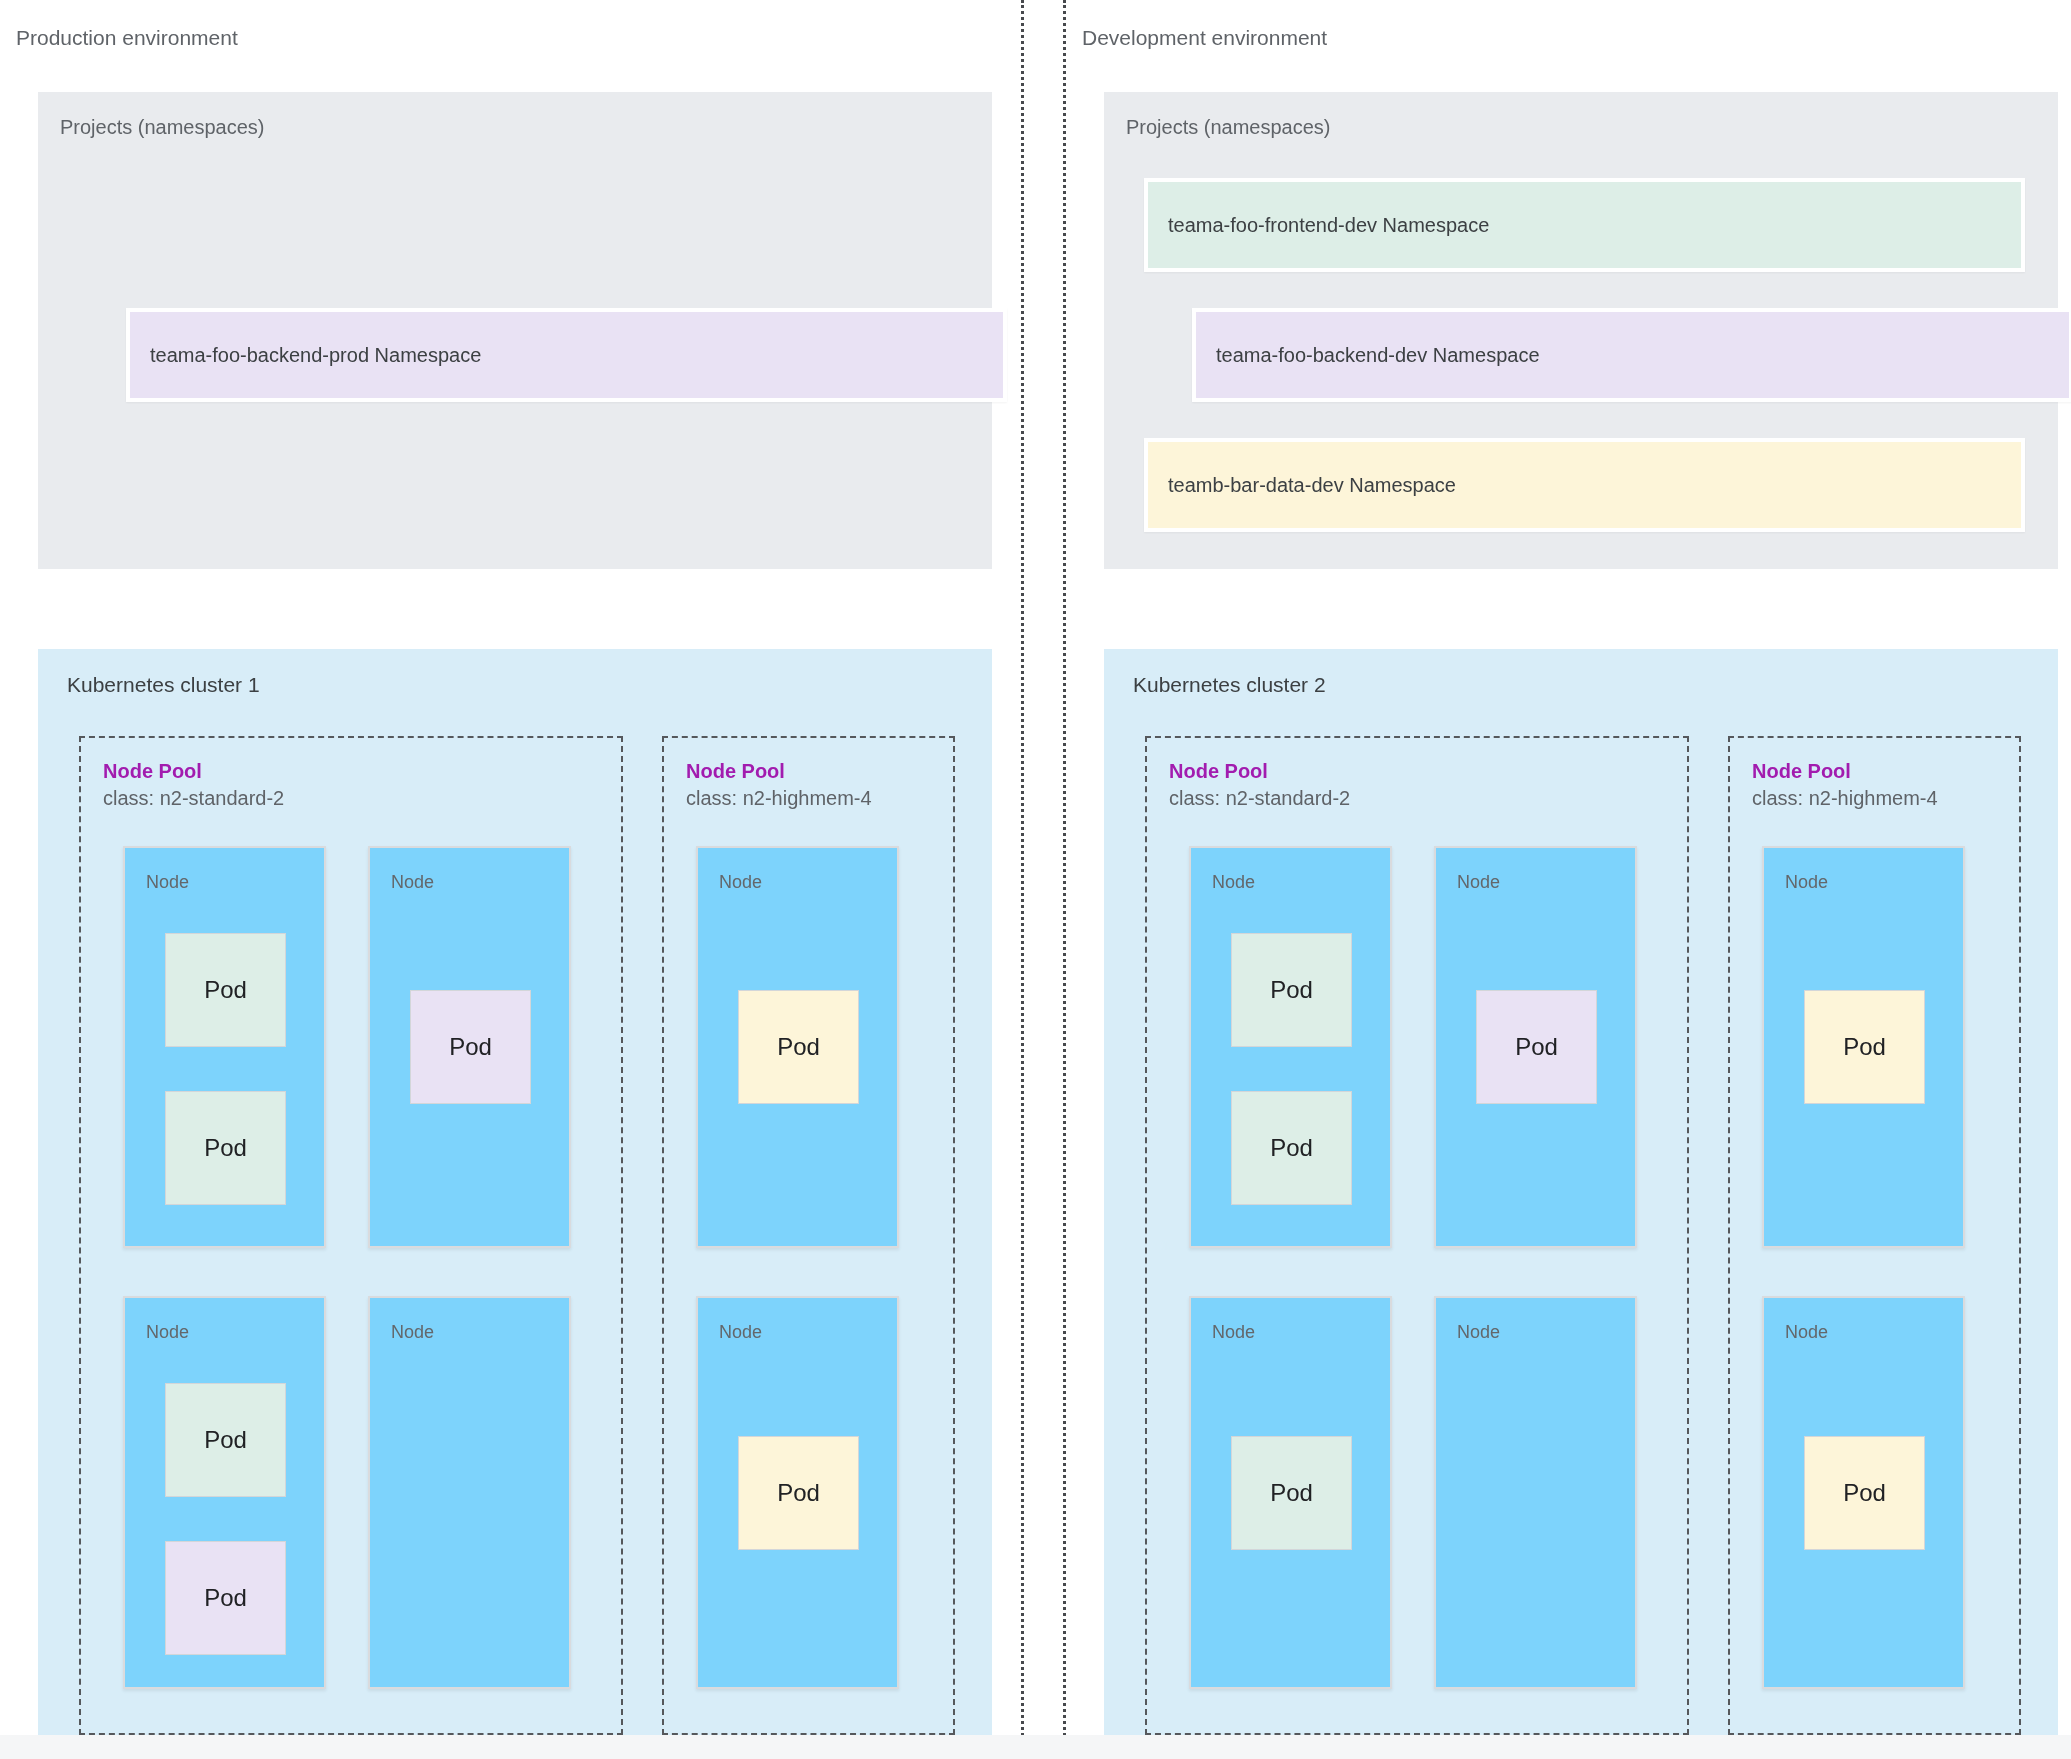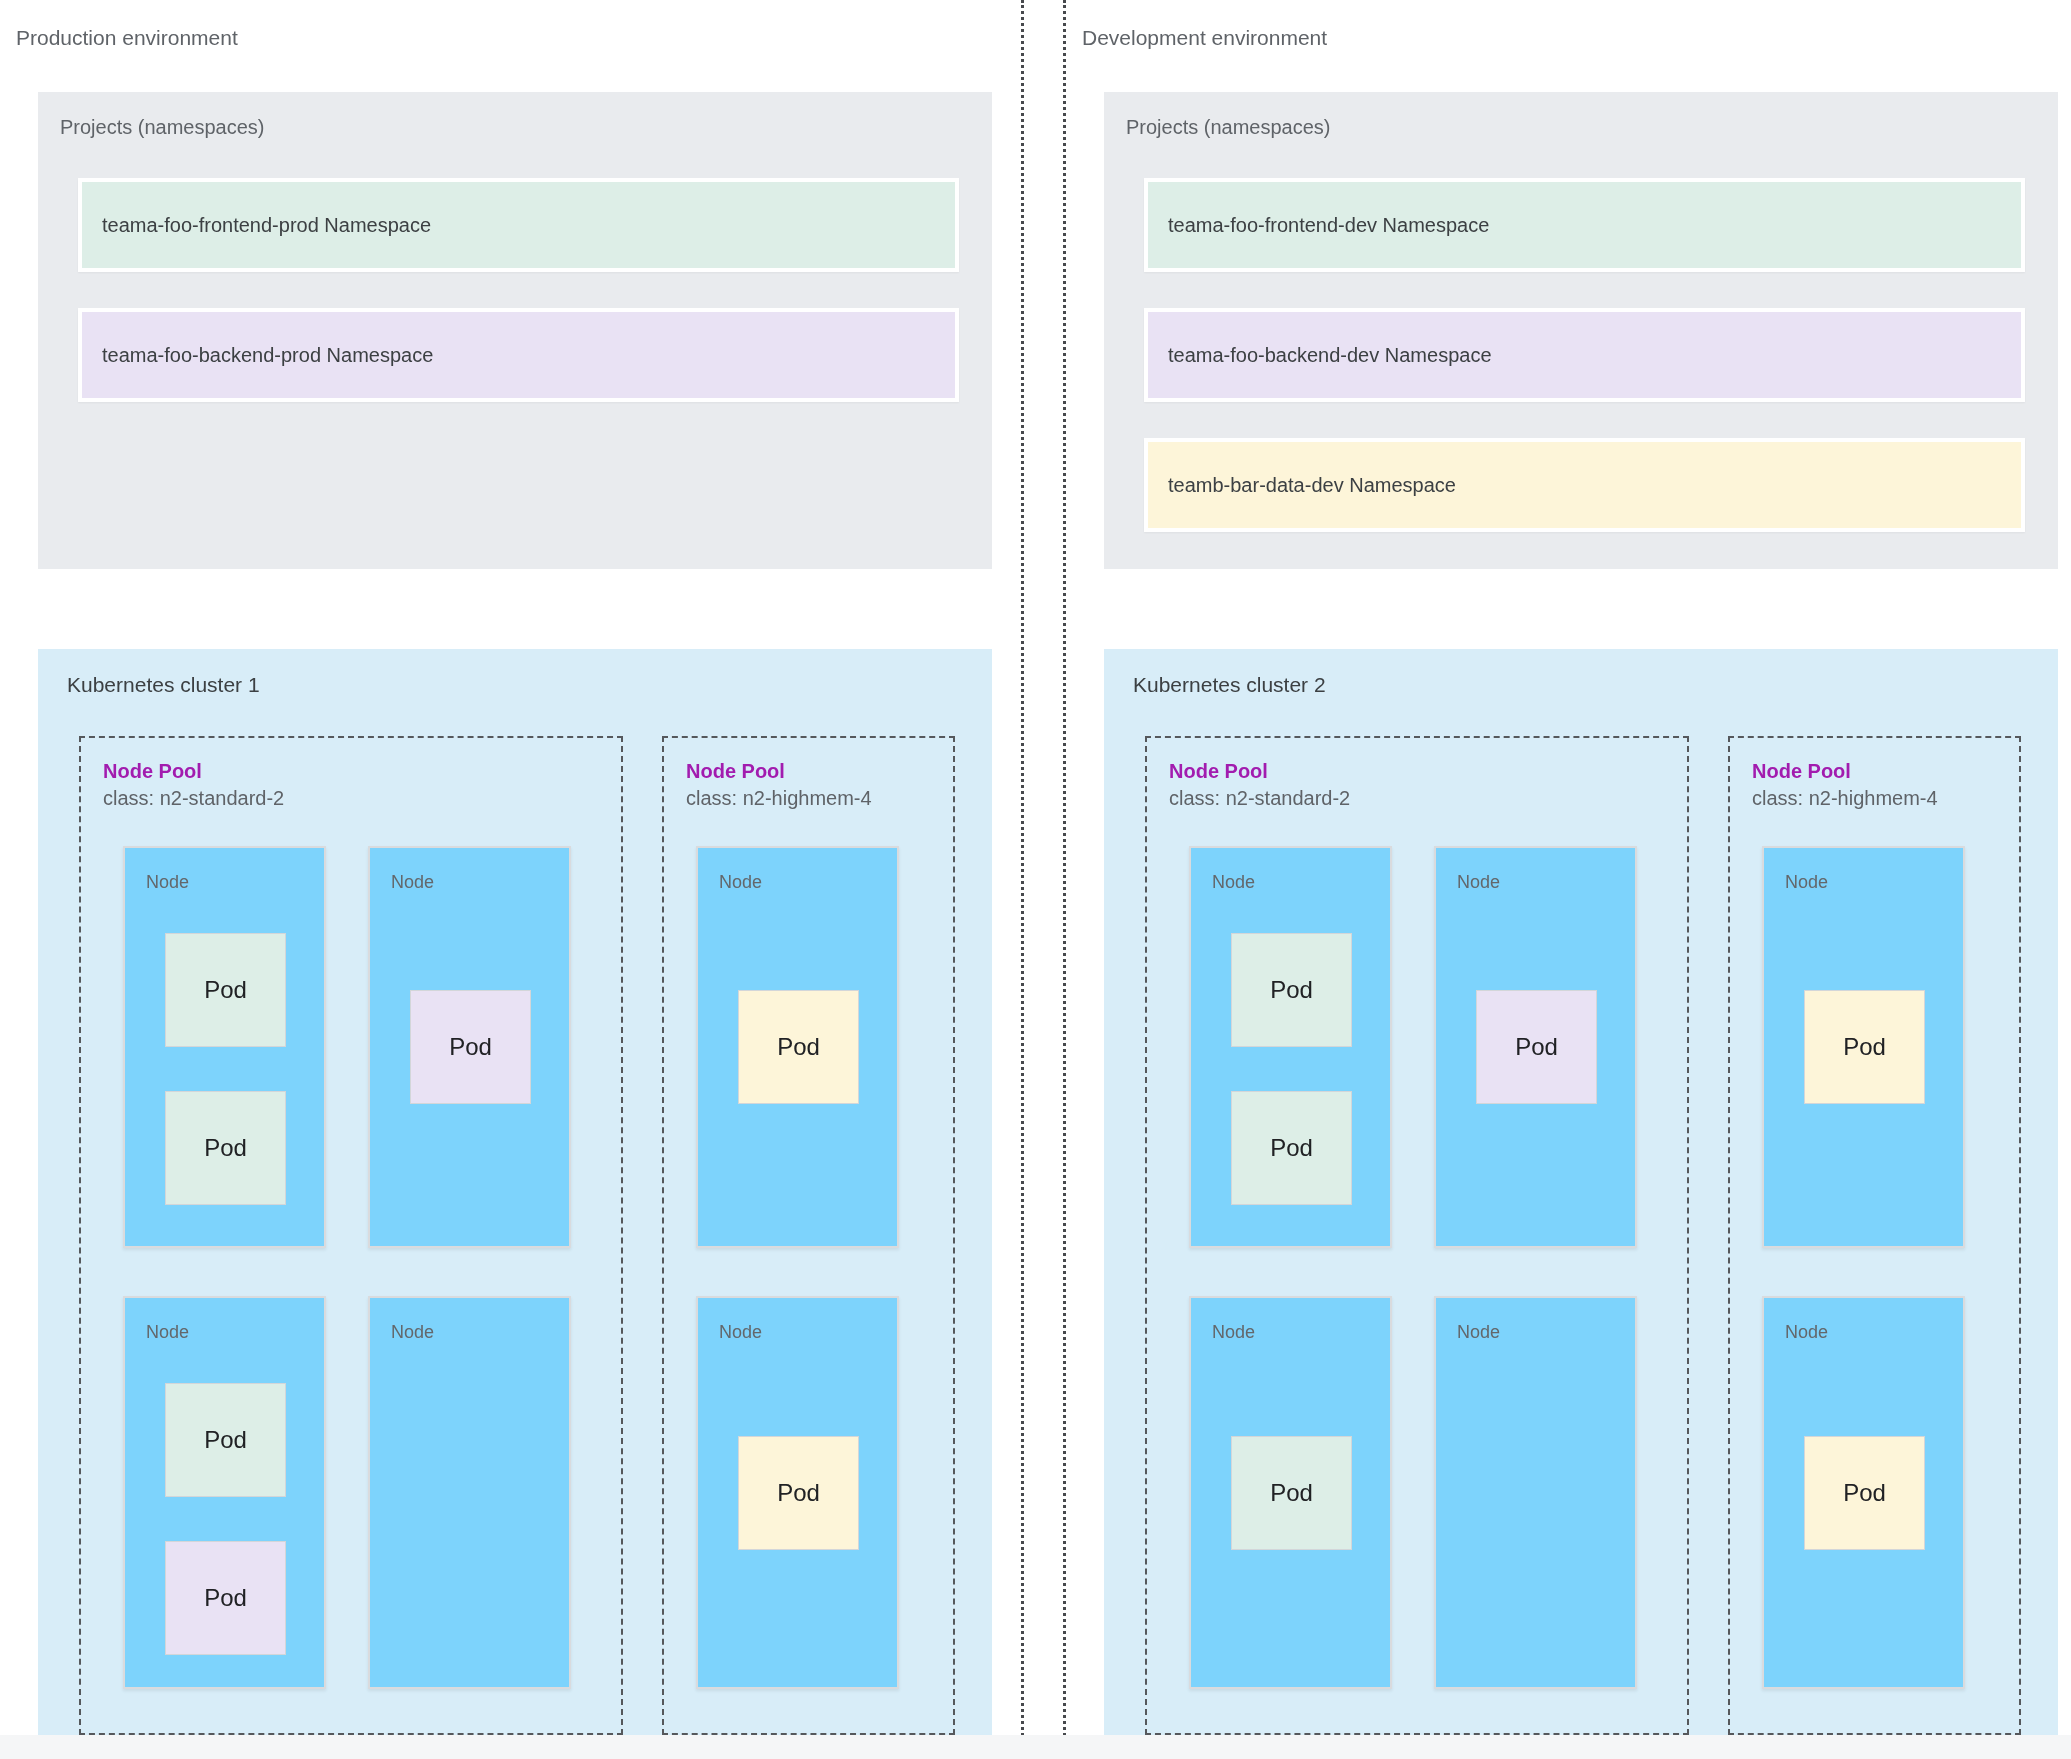--- a/index.html
+++ b/index.html
@@ -27,21 +27,21 @@
 
   
   .projects-panel{position:absolute;left:38px;top:92px;width:954px;height:477px;background:var(--gray,#e9ebee);}
   .panel-title{position:absolute;left:22px;top:24px;font-size:20px;color:#5f6368;white-space:nowrap;}
   .ns-bar{position:absolute;left:40px;width:873px;height:86px;border:4px solid #ffffff;display:flex;align-items:center;box-shadow:0 1px 2px rgba(0,0,0,0.05);}
   .ns-bar.b1{top:86px;}
   .ns-bar.b2{top:216px;}
   .ns-bar.b3{top:346px;}
   .ns-bar span{margin-left:20px;font-size:20px;color:#3c4043;white-space:nowrap;}
   .ns-bar.green{background:var(--green,#ddeee7);}
-  .ns-bar.purple{background:var(--purple,#e9e2f4);}
+  .ns-bar.purple{background:var(--purple,#e9e2f4);margin-left:48px;}
   .ns-bar.yellow{background:var(--yellow,#fdf5d9);}
 
   
   .cluster-panel{position:absolute;left:38px;top:613px;width:954px;height:1122px;background:var(--blue,#d8edf8);margin-top:36px;}
   .cluster-title{position:absolute;left:29px;top:24px;font-size:21px;color:#3c4043;white-space:nowrap;}
 
   .pool{position:absolute;top:87px;height:995px;border:2px dashed #55585c;}
   .pool.standard{left:41px;width:540px;}
   .pool.highmem{left:624px;width:289px;}
   .pool-name{position:absolute;left:22px;top:22px;font-size:20px;font-weight:bold;color:#a21caf;white-space:nowrap;}
@@ -66,23 +66,20 @@
 </head>
 <body>
 
 <div class="page">
 
   <div class="env prod">
     <div class="env-title">Production environment</div>
 
     <div class="projects-panel">
       <div class="panel-title">Projects (namespaces)</div>
-      <div class="ns-bar green b1">
-        <span>teama-foo-frontend-prod Namespace</span>
-      </div>
       <div class="ns-bar purple b2">
         <span>teama-foo-backend-prod Namespace</span>
       </div>
     </div>
 
     <div class="cluster-panel">
       <div class="cluster-title">Kubernetes cluster 1</div>
 
       <div class="pool standard">
         <div class="pool-name">Node Pool</div>

